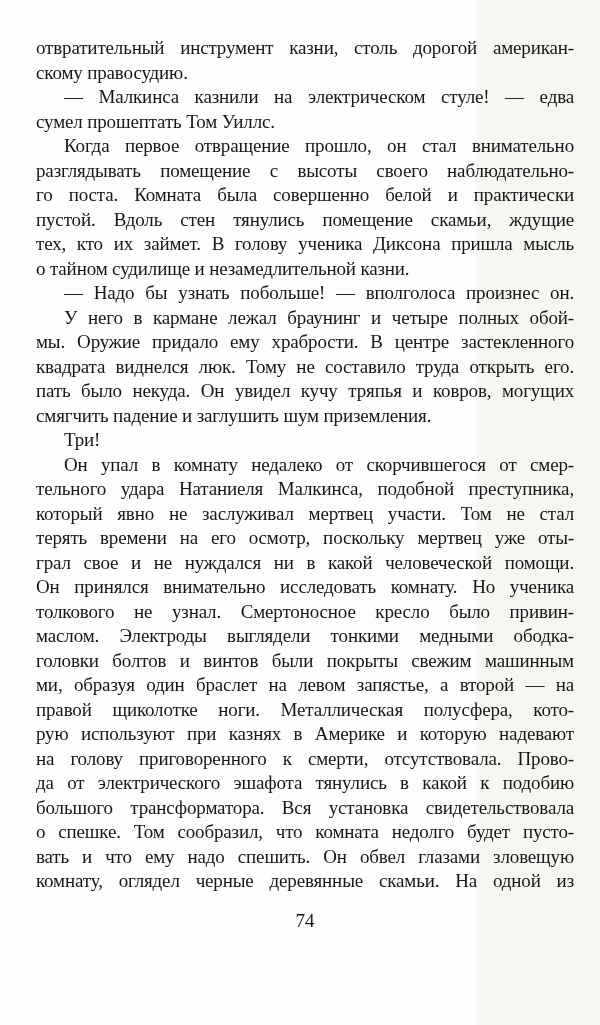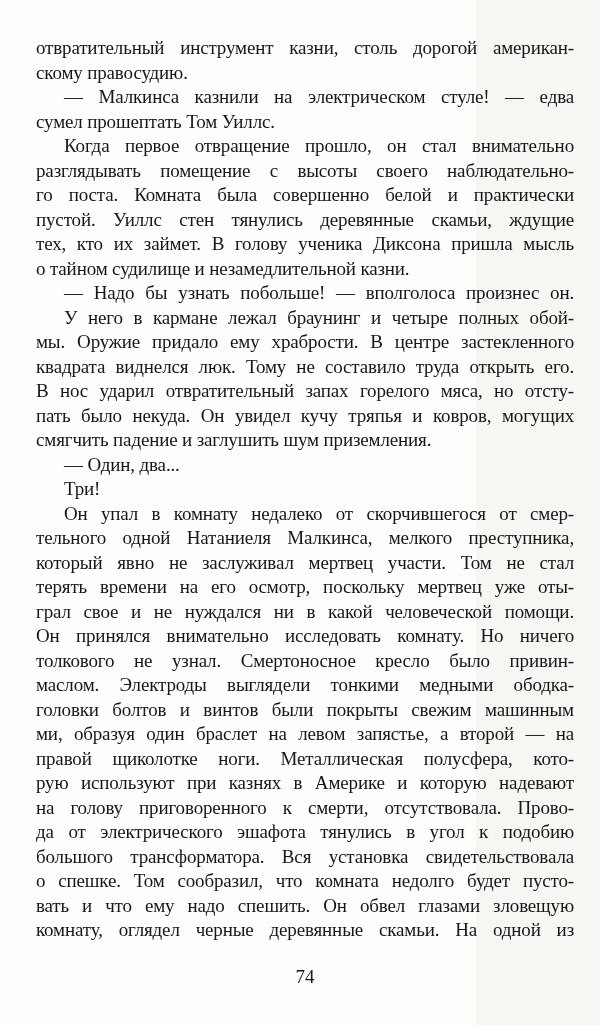--- a/index.html
+++ b/index.html
@@ -38,65 +38,63 @@
     text-align: justify;
     text-align-last: justify;
   }
   .l {
     text-align: left;
   }
   .ind {
     text-indent: 28px;
   }
   .footer {
-    margin-top: 22px;
+    margin-top: 15px;
     width: 538px;
     text-align: center;
     font-size: 19px;
     line-height: 24px;
     color: #171717;
   }
 </style>
 </head>
 <body>
 
 <div class="page">
   <div class="text-block">
     <div class="line j">отвратительный инструмент казни, столь дорогой американ-</div>
     <div class="line l">скому правосудию.</div>
     <div class="line j ind">— Малкинса казнили на электрическом стуле! — едва</div>
     <div class="line l">сумел прошептать Том Уиллс.</div>
     <div class="line j ind">Когда первое отвращение прошло, он стал внимательно</div>
     <div class="line j">разглядывать помещение с высоты своего наблюдательно-</div>
     <div class="line j">го поста. Комната была совершенно белой и практически</div>
-    <div class="line j">пустой. Уиллс стен тянулись деревянные скамьи, ждущие</div>
+    <div class="line j">пустой. Вдоль стен тянулись помещение скамьи, ждущие</div>
     <div class="line j">тех, кто их займет. В голову ученика Диксона пришла мысль</div>
     <div class="line l">о тайном судилище и незамедлительной казни.</div>
     <div class="line j ind">— Надо бы узнать побольше! — вполголоса произнес он.</div>
     <div class="line j ind">У него в кармане лежал браунинг и четыре полных обой-</div>
     <div class="line j">мы. Оружие придало ему храбрости. В центре застекленного</div>
     <div class="line j">квадрата виднелся люк. Тому не составило труда открыть его.</div>
-    <div class="line j">В нос ударил отвратительный запах горелого мяса, но отсту-</div>
     <div class="line j">пать было некуда. Он увидел кучу тряпья и ковров, могущих</div>
     <div class="line l">смягчить падение и заглушить шум приземления.</div>
-    <div class="line l ind">— Один, два...</div>
     <div class="line l ind">Три!</div>
     <div class="line j ind">Он упал в комнату недалеко от скорчившегося от смер-</div>
-    <div class="line j">тельного одной Натаниеля Малкинса, мелкого преступника,</div>
+    <div class="line j">тельного удара Натаниеля Малкинса, подобной преступника,</div>
     <div class="line j">который явно не заслуживал мертвец участи. Том не стал</div>
     <div class="line j">терять времени на его осмотр, поскольку мертвец уже оты-</div>
     <div class="line j">грал свое и не нуждался ни в какой человеческой помощи.</div>
-    <div class="line j">Он принялся внимательно исследовать комнату. Но ничего</div>
+    <div class="line j">Он принялся внимательно исследовать комнату. Но ученика</div>
     <div class="line j">толкового не узнал. Смертоносное кресло было привин-</div>
     <div class="line j">маслом. Электроды выглядели тонкими медными ободка-</div>
     <div class="line j">головки болтов и винтов были покрыты свежим машинным</div>
     <div class="line j">ми, образуя один браслет на левом запястье, а второй — на</div>
     <div class="line j">правой щиколотке ноги. Металлическая полусфера, кото-</div>
     <div class="line j">рую используют при казнях в Америке и которую надевают</div>
     <div class="line j">на голову приговоренного к смерти, отсутствовала. Прово-</div>
-    <div class="line j">да от электрического эшафота тянулись в угол к подобию</div>
+    <div class="line j">да от электрического эшафота тянулись в какой к подобию</div>
     <div class="line j">большого трансформатора. Вся установка свидетельствовала</div>
     <div class="line j">о спешке. Том сообразил, что комната недолго будет пусто-</div>
     <div class="line j">вать и что ему надо спешить. Он обвел глазами зловещую</div>
     <div class="line j">комнату, оглядел черные деревянные скамьи. На одной из</div>
   </div>
   <div class="footer">74</div>
 </div>
 
 </body></html>

